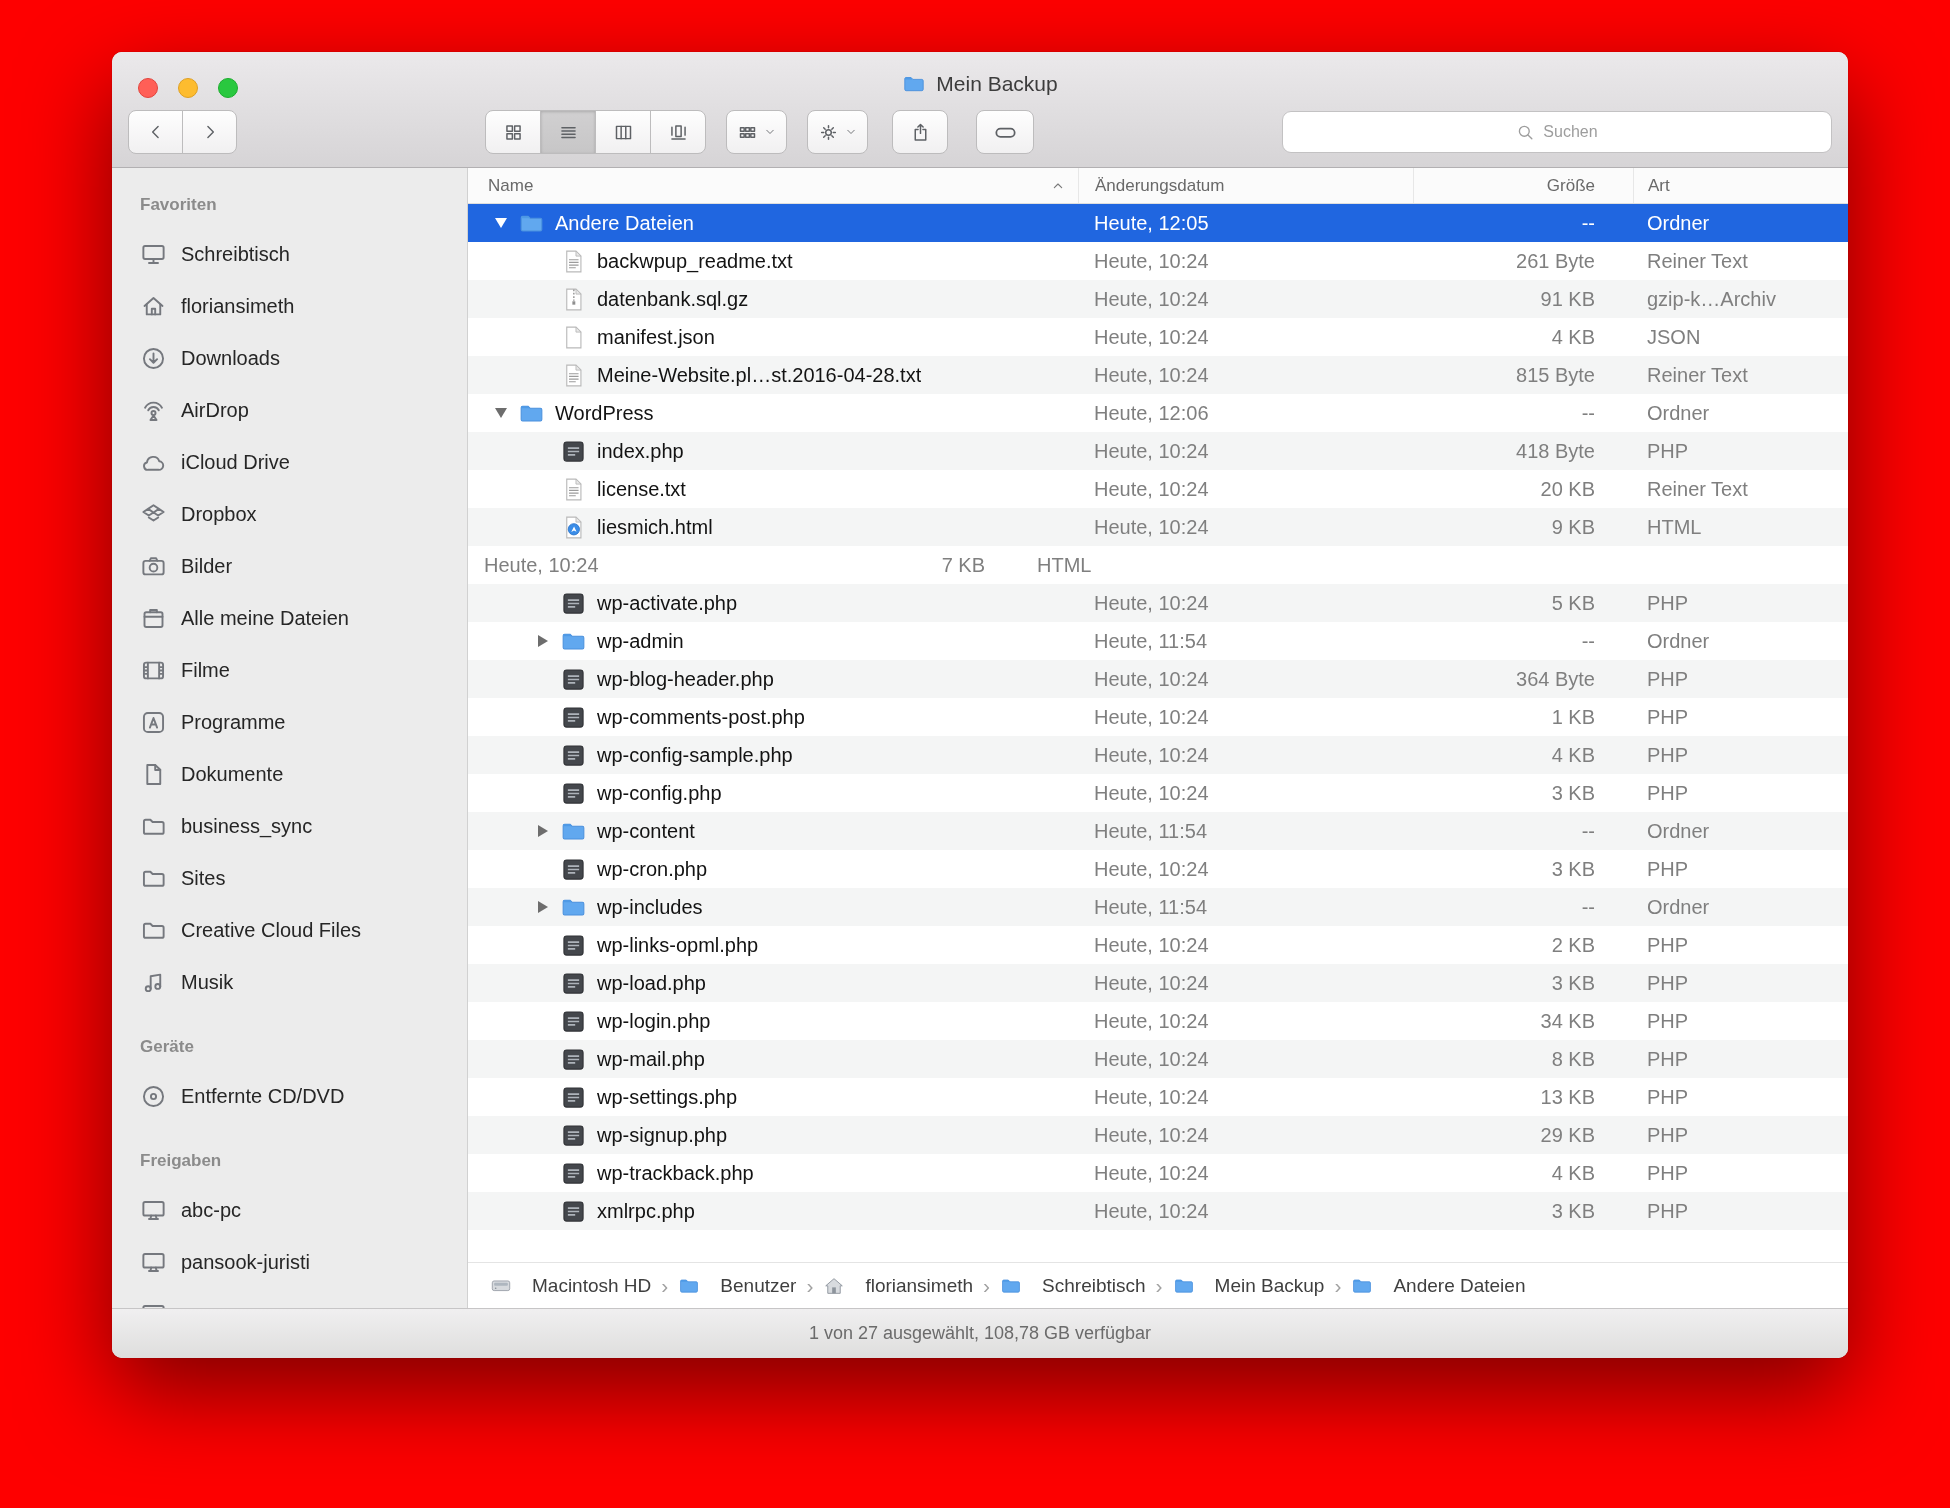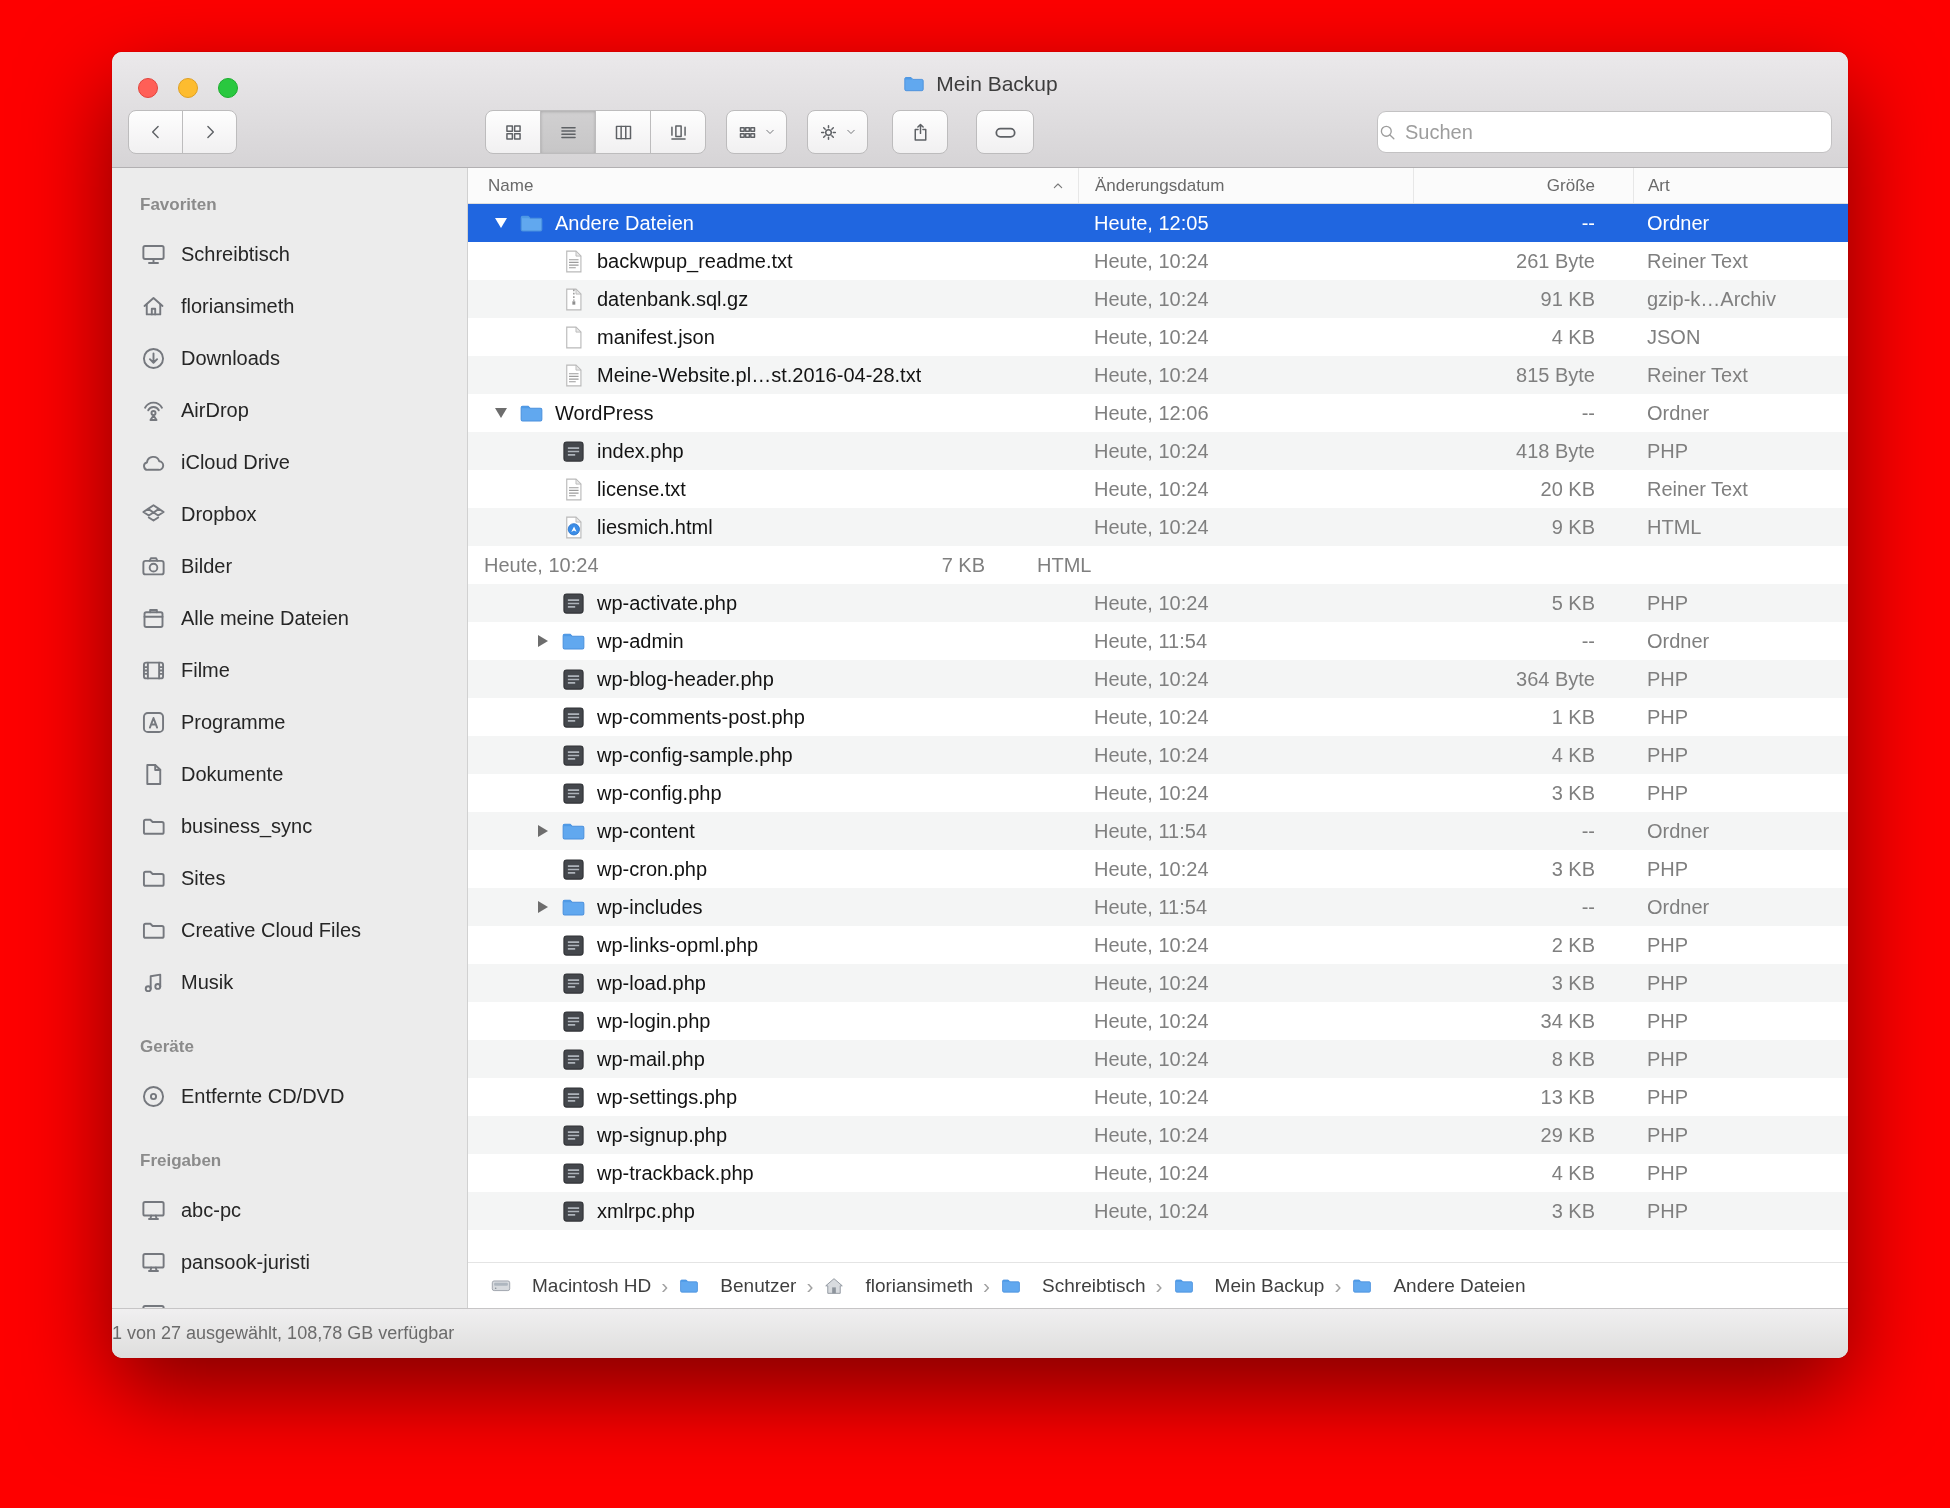--- a/index.html
+++ b/index.html
@@ -29,23 +29,23 @@
   .seg-group .tb-btn:last-child { border-radius:0 8px 8px 0; }
   .tb-single { border-radius:8px; }
   .nav-btn { width:55px; }
   .seg { width:56px; }
   .seg.active { background:linear-gradient(#d1d0d1,#c7c6c7); box-shadow:inset 0 1px 3px rgba(0,0,0,.18); }
   .m-view { margin-left:248px; }
   .m-20 { margin-left:20px; }
   .m-24 { margin-left:24px; }
   .m-28 { margin-left:28px; }
   .pad-dd { gap:6px; padding:0 10px; }
-  .search { margin-left:auto; width:455px; height:42px; border:1px solid #c3c2c3; border-radius:9px;
-    background:#fff; display:flex; align-items:center; gap:8px;
-    color:#9d9d9d; font-size:20px; }
+  .search { margin-left:auto; width:550px; height:42px; border:1px solid #c3c2c3; border-radius:9px;
+    background:#fff; display:flex; align-items:center; justify-content:center; gap:8px;
+    color:#9d9d9d; font-size:16px; }
 
   
   .icn { display:inline-flex; }
   .icn svg { width:100%; height:100%; display:block; }
   .tbi { width:21px; height:21px; }
   .nvi { width:20px; height:20px; }
   .dd  { width:12px; height:12px; }
   .s-icn { width:19px; height:19px; }
   .t-icn { width:24px; height:24px; }
   .sb-icn { width:27px; height:27px; color:#75787e; }
@@ -89,21 +89,21 @@
   .tri-closed { border-left:10px solid #6d6d6d; border-top:6px solid transparent; border-bottom:6px solid transparent; }
   .selected .tri-open { border-top-color:#fff; }
   .selected .f-label, .selected .c-date, .selected .c-size, .selected .c-kind { color:#fff; }
 
   .pathbar { flex:0 0 46px; height:46px; border-top:1px solid #e4e4e4; background:#fff;
     display:flex; align-items:center; padding:0 22px; gap:10px; font-size:19px; color:#3f3f3f; overflow:hidden; }
   .pb-item { display:flex; align-items:center; gap:20px; white-space:nowrap; cursor:default; }
   .pb-sep { color:#a0a0a0; font-size:21px; }
 
   .statusbar { flex:0 0 50px; height:50px; background:linear-gradient(#f0eff0,#dededd);
-    border-top:1px solid #c6c5c6; display:flex; align-items:center; 
+    border-top:1px solid #c6c5c6; display:flex; align-items:center; justify-content:center;
     font-size:18px; color:#6b6b6b; }
 </style>
 </head>
 <body>
 
 <div class="desktop">
   <div class="window">
 
     <div class="titlebar">
       <div class="traffic">

